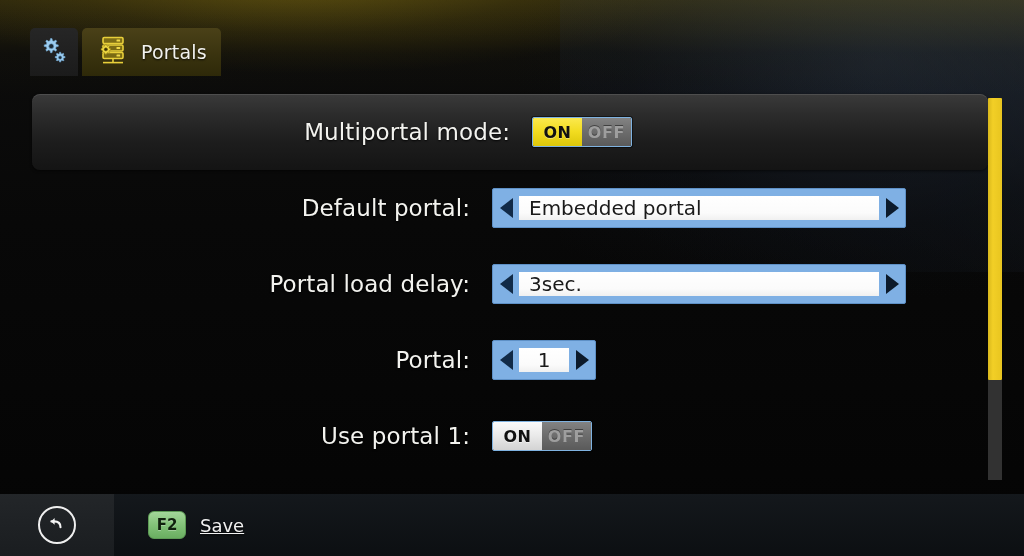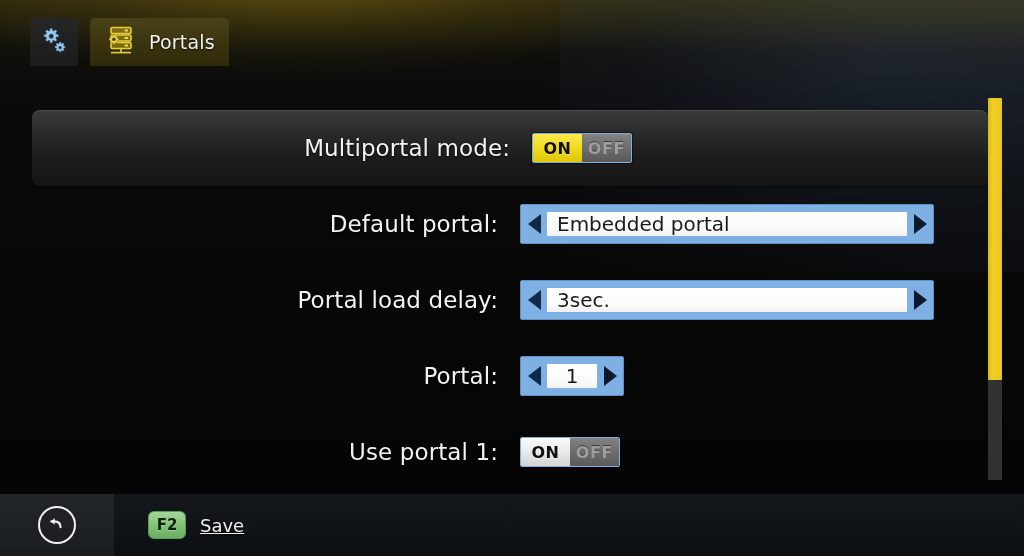--- a/index.html
+++ b/index.html
@@ -36,24 +36,24 @@
   }
   .bg-right-panel {
     position: absolute; left: 560px; top: 0; width: 464px; height: 272px;
     background: linear-gradient(200deg, rgba(40,50,64,0.55) 0%, rgba(24,30,40,0.35) 45%, rgba(0,0,0,0) 95%);
     pointer-events: none;
   }
 
   
   #tabbar {
     position: absolute;
-    left: 30px; top: 18px;
+    left: 30px; top: 28px;
     display: flex;
     align-items: flex-end;
-    gap: 8px;
+    gap: 0px;
     z-index: 6;
   }
   .tab {
     display: flex;
     align-items: center;
     height: 48px;
     padding: 0 14px;
     border-radius: 5px 5px 0 0;
     cursor: pointer;
     user-select: none;
@@ -72,31 +72,31 @@
     margin-left: 11px;
     color: #f2f2ee;
     font-size: 19px;
     letter-spacing: 0.2px;
     text-shadow: 0 1px 2px rgba(0,0,0,0.85);
   }
 
   
   #list {
     position: absolute;
-    left: 0; top: 110px;
+    left: 0; top: 94px;
     width: 1024px;
     height: 398px;
     z-index: 4;
   }
   .row {
     position: relative;
     display: flex;
     align-items: center;
     height: 76px;
-    padding-left: 48px;
+    padding-left: 20px;
     padding-right: 36px;
   }
   .row.selected {
     border-radius: 8px;
     margin: 0 36px 0 32px;
     padding-left: 0;
     padding-right: 0;
     width: 956px;
     background: linear-gradient(180deg, #3a3a3a 0%, #2b2b2b 28%, #1d1d1d 62%, #141414 100%);
     box-shadow: inset 0 1px 0 rgba(255,255,255,0.10), 0 1px 3px rgba(0,0,0,0.6);

